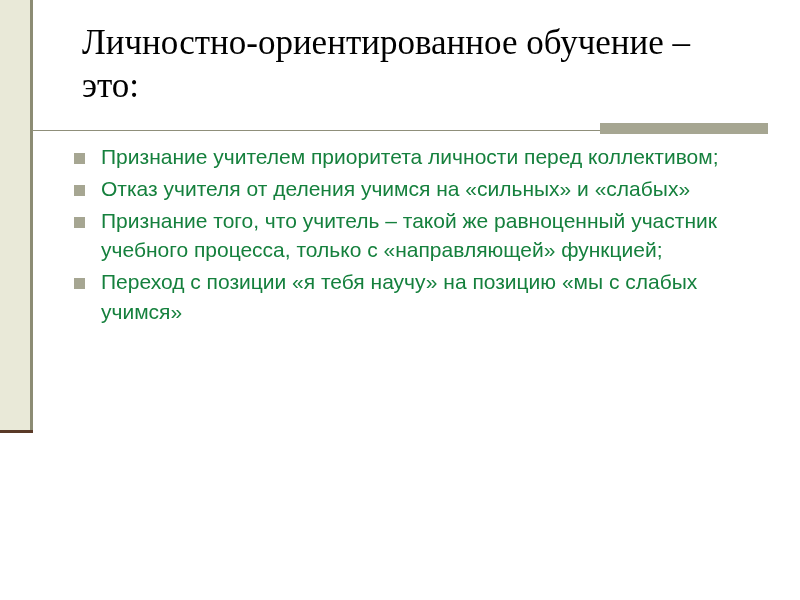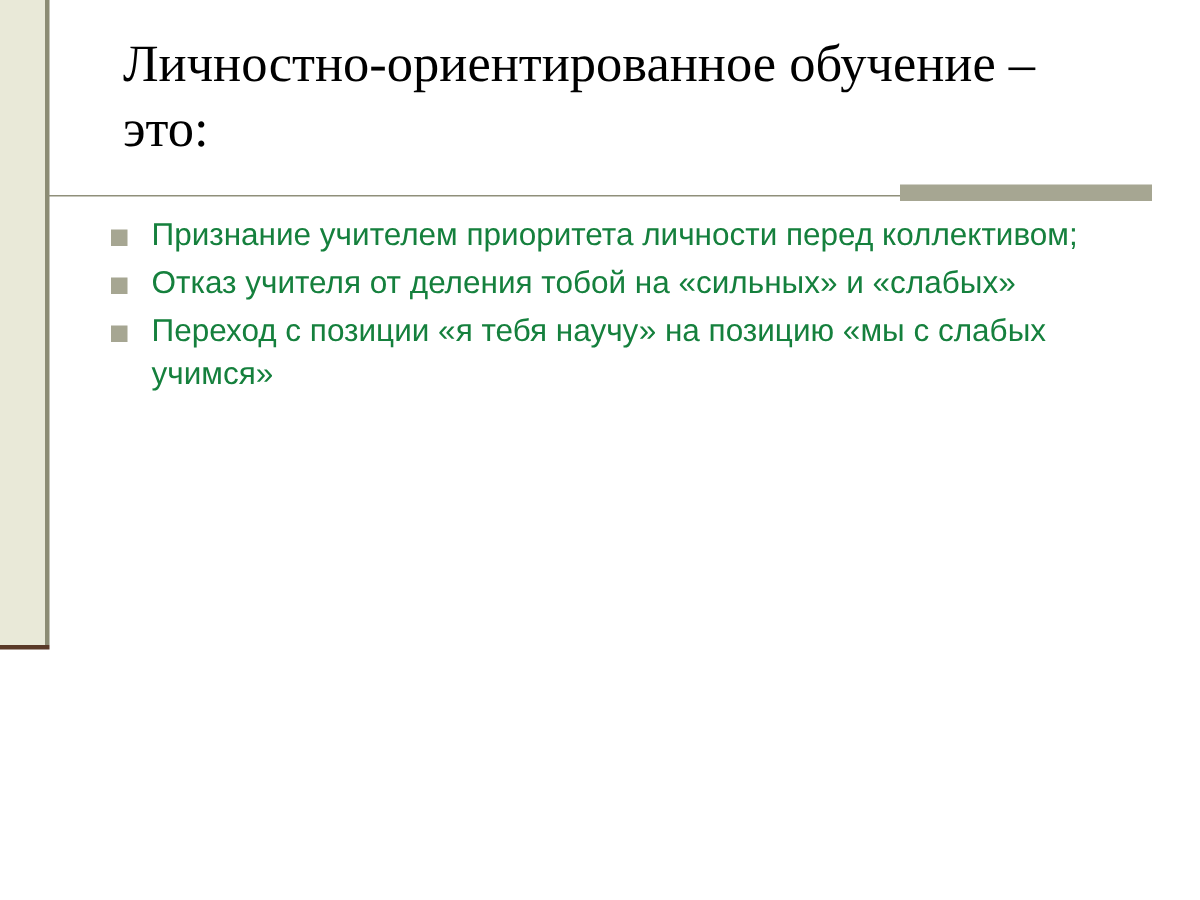--- a/index.html
+++ b/index.html
@@ -120,23 +120,27 @@
   <div class="bullets">
 
     <div class="bullet-row">
       <span class="bullet-marker"></span>
       <span class="bullet-text">Признание учителем приоритета личности перед коллективом;</span>
     </div>
 
 
     <div class="bullet-row">
       <span class="bullet-marker"></span>
-      <span class="bullet-text">Отказ учителя от деления тобой на «сильных» и «слабых»</span>
+      <span class="bullet-text">Отказ учителя от деления учимся на «сильных» и «слабых»</span>
     </div>
 
+    <div class="bullet-row">
+      <span class="bullet-marker"></span>
+      <span class="bullet-text">Признание того, что учитель – такой же равноценный участник учебного процесса, только с «направляющей» функцией;</span>
+    </div>
 
     <div class="bullet-row">
       <span class="bullet-marker"></span>
       <span class="bullet-text">Переход с позиции «я тебя научу» на позицию «мы с слабых учимся»</span>
     </div>
 
   </div>
 
 </div>
 

